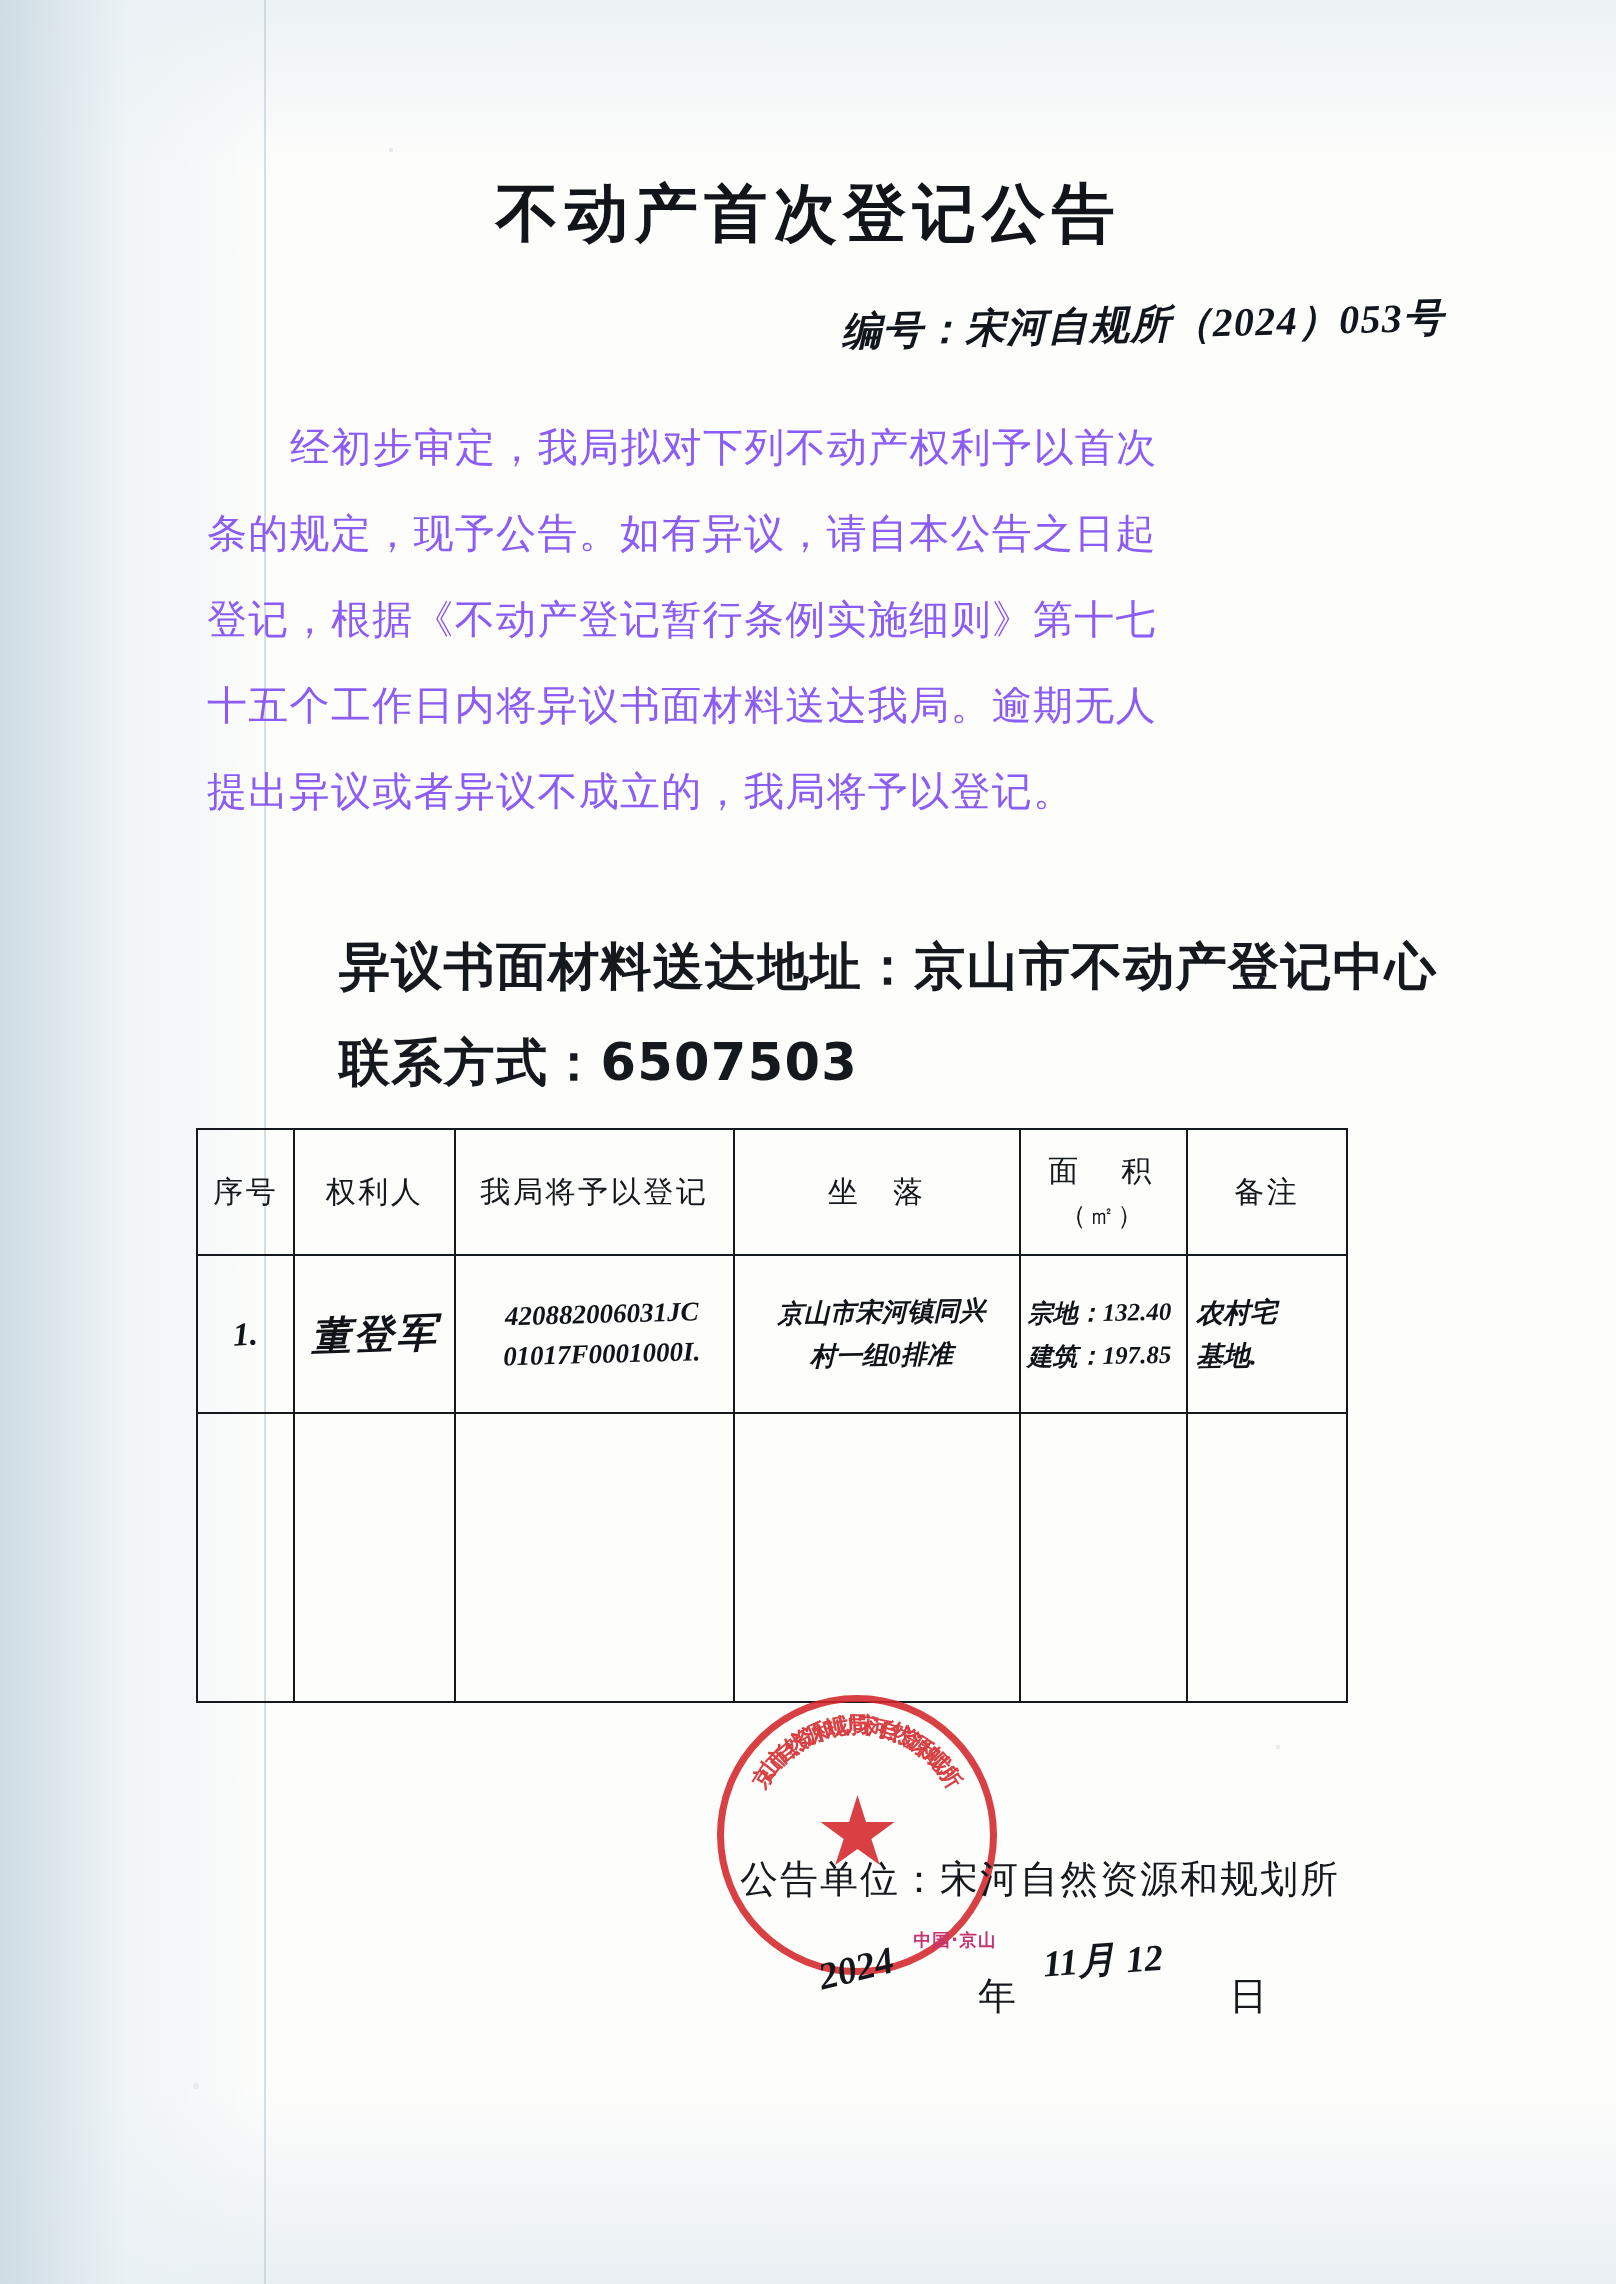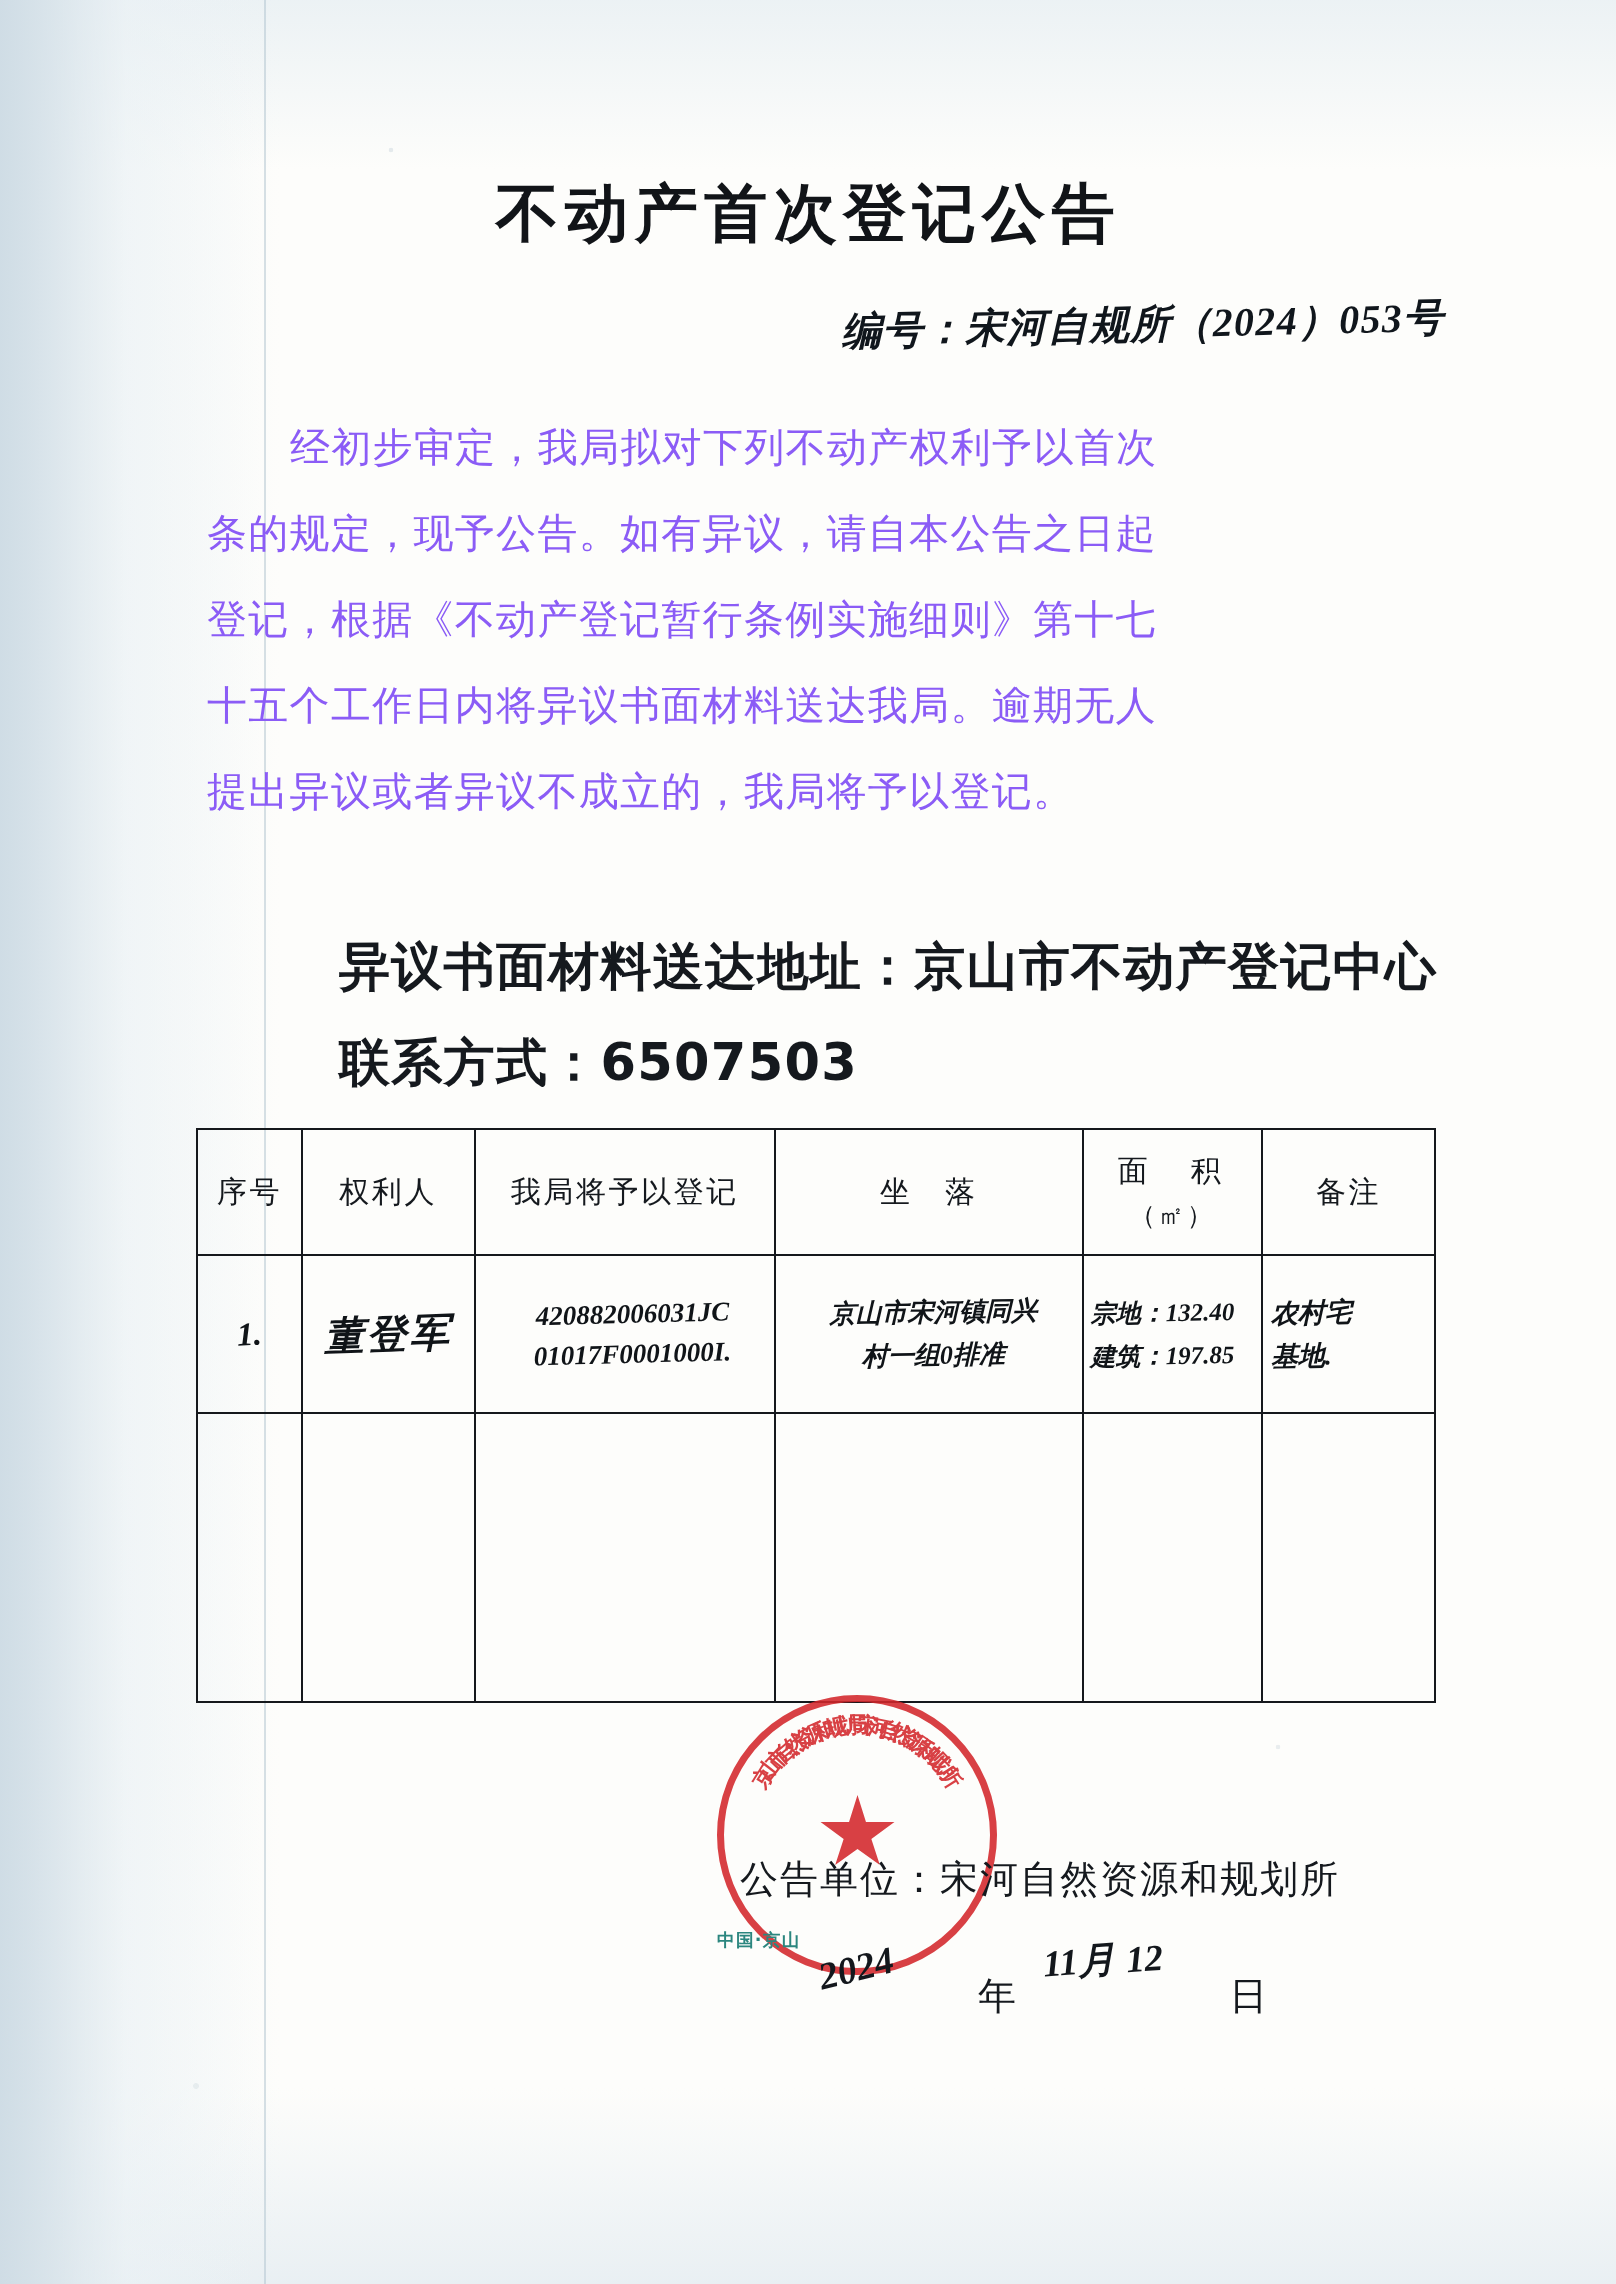--- a/index.html
+++ b/index.html
@@ -111,21 +111,21 @@
     letter-spacing: 1.3px;
     font-weight: bold;
   }
   .addr-block p { margin: 0; }
 
   
   .tbl {
     position: absolute;
     top: 1128px;
     left: 196px;
-    width: 1240px;
+    width: 1152px;
     border-collapse: collapse;
     table-layout: fixed;
   }
   .tbl td, .tbl th {
     border: 2px solid #15181c;
     font-family: "DejaVu Sans", "Liberation Sans", sans-serif;
     font-size: 30px;
     color: #15191e;
     text-align: center;
     vertical-align: middle;
@@ -291,25 +291,25 @@
     font-size: 22px;
     font-weight: bold;
     color: #d3272b;
     transform-origin: 0 0;
   }
   .seal-bottom {
     position: absolute;
     left: 0;
     right: 0;
     bottom: 23.5px;
-    text-align: left;
+    text-align: right;
     font-family: "DejaVu Sans", "Liberation Sans", sans-serif;
     font-size: 17.6px;
     font-weight: bold;
-    color: #0f766e;
+    color: #be185d;
     letter-spacing: 1.3px;
   }
 </style>
 </head>
 <body>
 
 <div class="page">
   <div class="scan-tint"></div>
   <div class="scan-edge-left"></div>
   <div class="scan-fold"></div>

